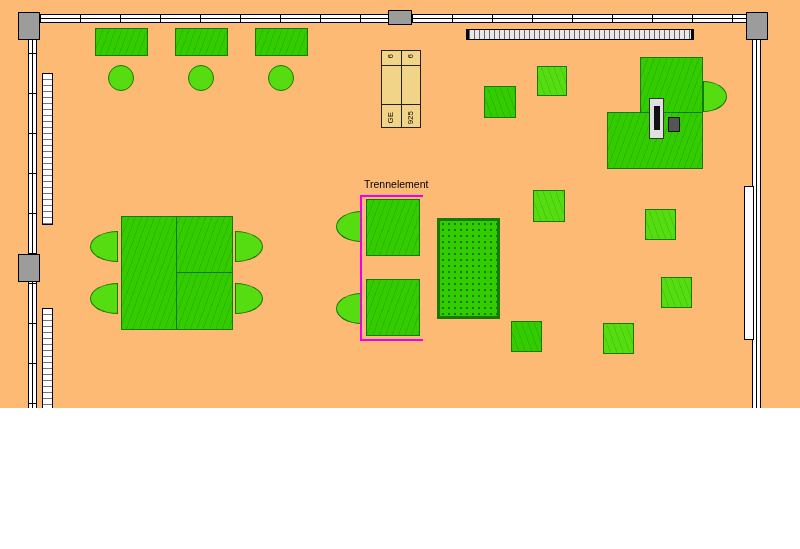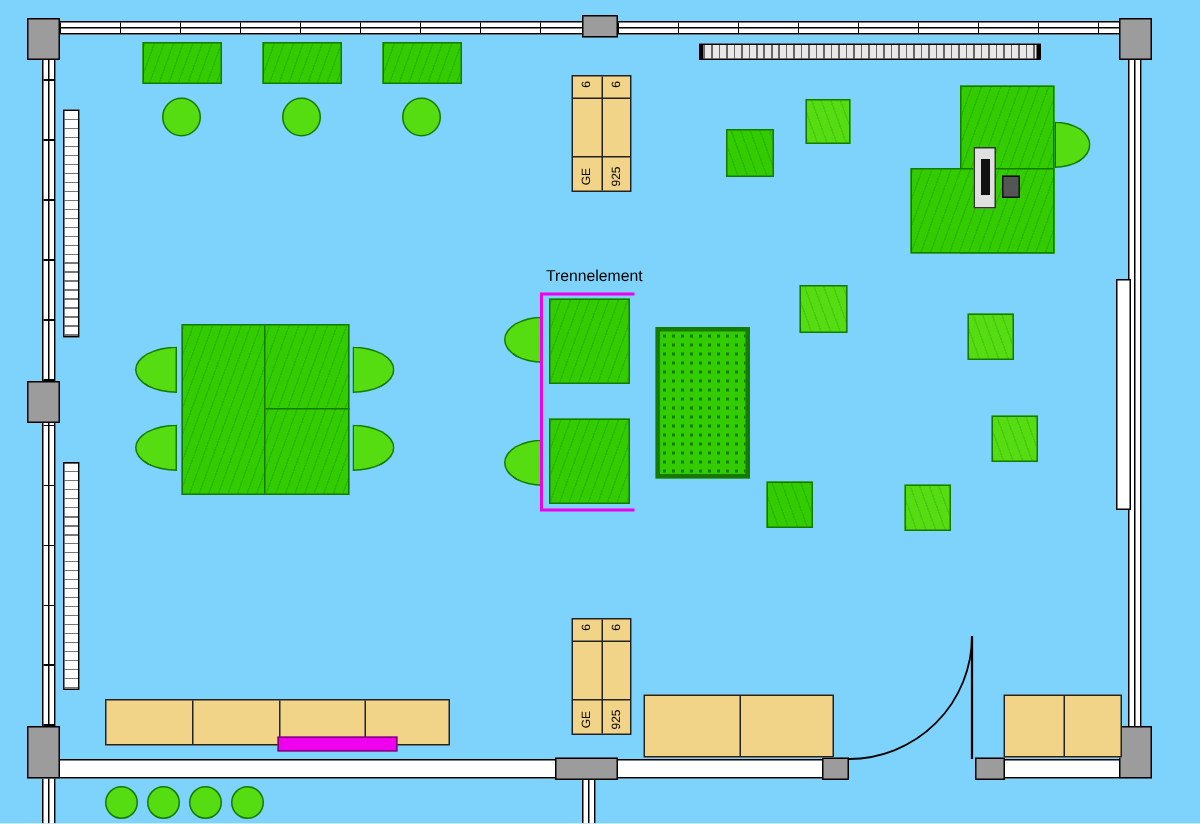--- a/index.html
+++ b/index.html
@@ -1,16 +1,16 @@
 <!DOCTYPE html>
 <html style="--green: #33cc00; --green2: #55dd11; --greenbd: #157a00; --tan: #f2d488; --magenta: #ee00ee; --wallgray: #9c9c9c;"><head>
 <meta charset="utf-8">
 <style>
   html,body{margin:0;padding:0;background:#fff;font-family:"Liberation Sans",sans-serif;}
-  #plan{position:relative;width:800px;height:549px;background:#7dd3fc;overflow:hidden;}
+  #plan{position:relative;width:800px;height:408px;background:#fdba74;overflow:hidden;}
 
   .abs{position:absolute;}
 
   
   .wall-h{position:absolute;box-sizing:border-box;background-color:#fff;
     border-top:1px solid #000;border-bottom:1px solid #000;
     background-image:repeating-linear-gradient(90deg,#000 0 1px,transparent 1px 40px),linear-gradient(#000,#000);
     background-size:auto 100%,100% 1px;background-position:0 0,0 50%;background-repeat:repeat,no-repeat;}
   .wall-v{position:absolute;box-sizing:border-box;background-color:#fff;
     border-left:1px solid #000;border-right:1px solid #000;

